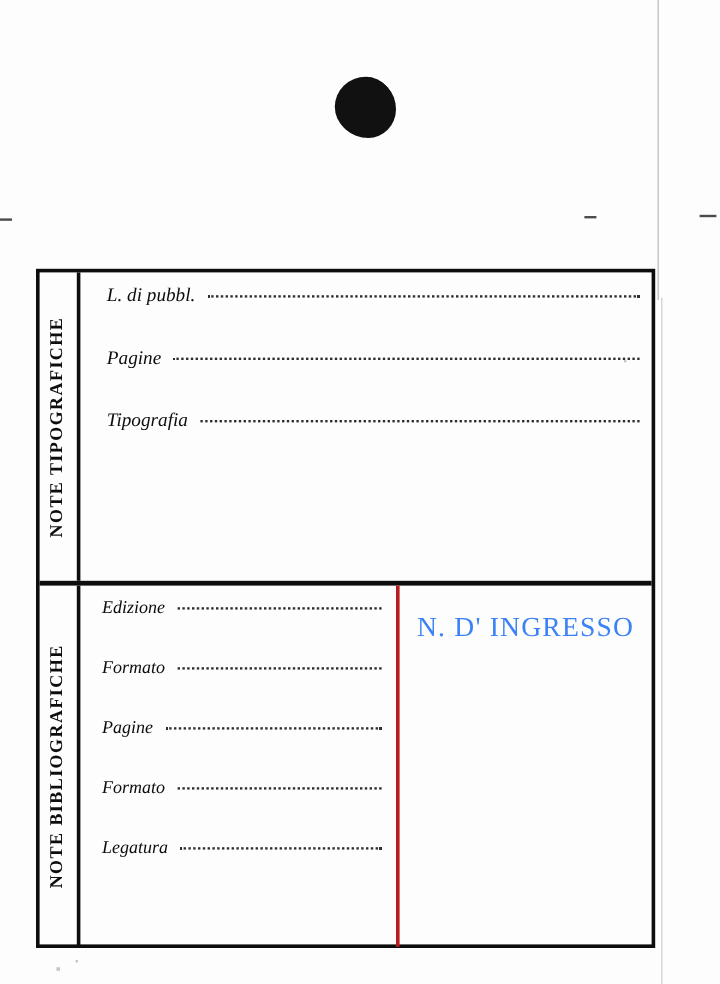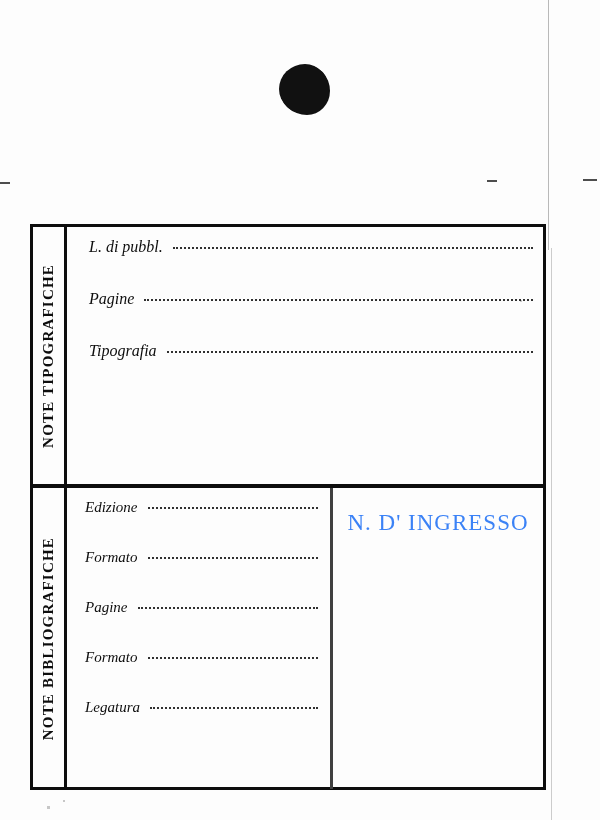--- a/index.html
+++ b/index.html
@@ -152,21 +152,21 @@
     top: -3px;
     border-bottom: 2px dotted #1a1a1a;
     height: 10px;
     opacity: .9;
   }
 
   
   .bottom-fields {
     flex: 0 0 266px;
     box-sizing: border-box;
-    border-right: 3px solid #404040;
+    border-right: 3px solid #b91c1c;
     position: relative;
   }
   .bottom-fields .field-row {
     height: 50px;
     padding-left: 18px;
     padding-right: 12px;
   }
   .bottom-fields .field-label { font-size: 15px; }
 
   .ingresso {

